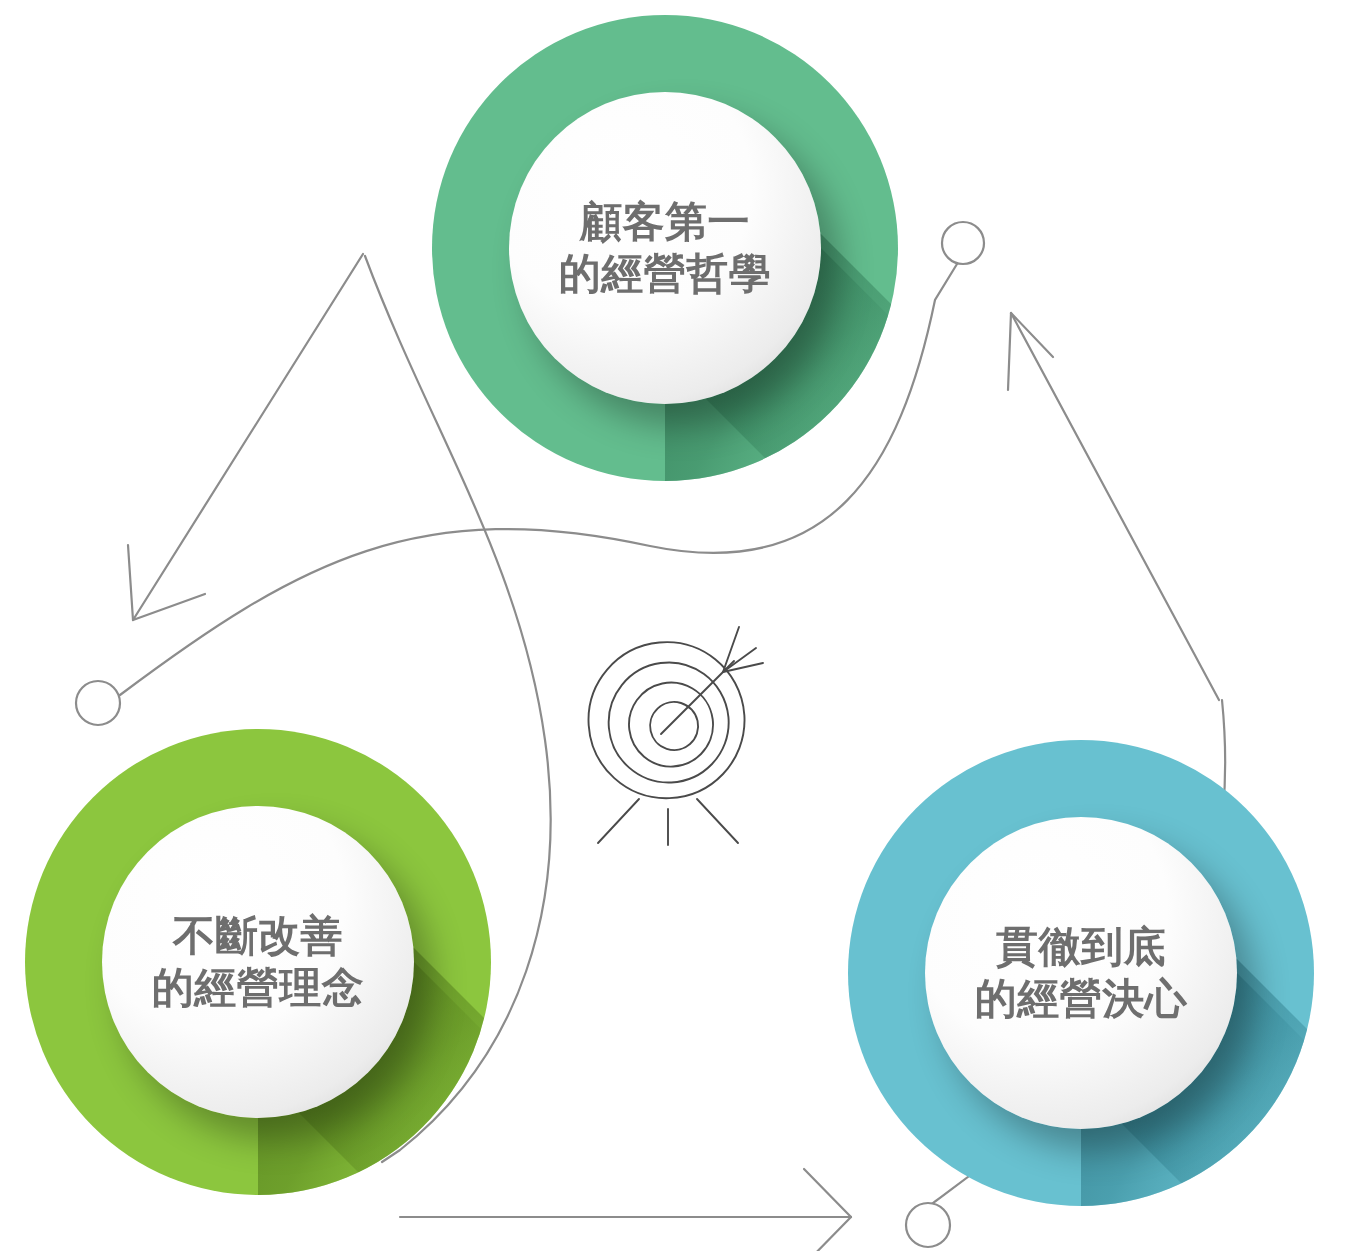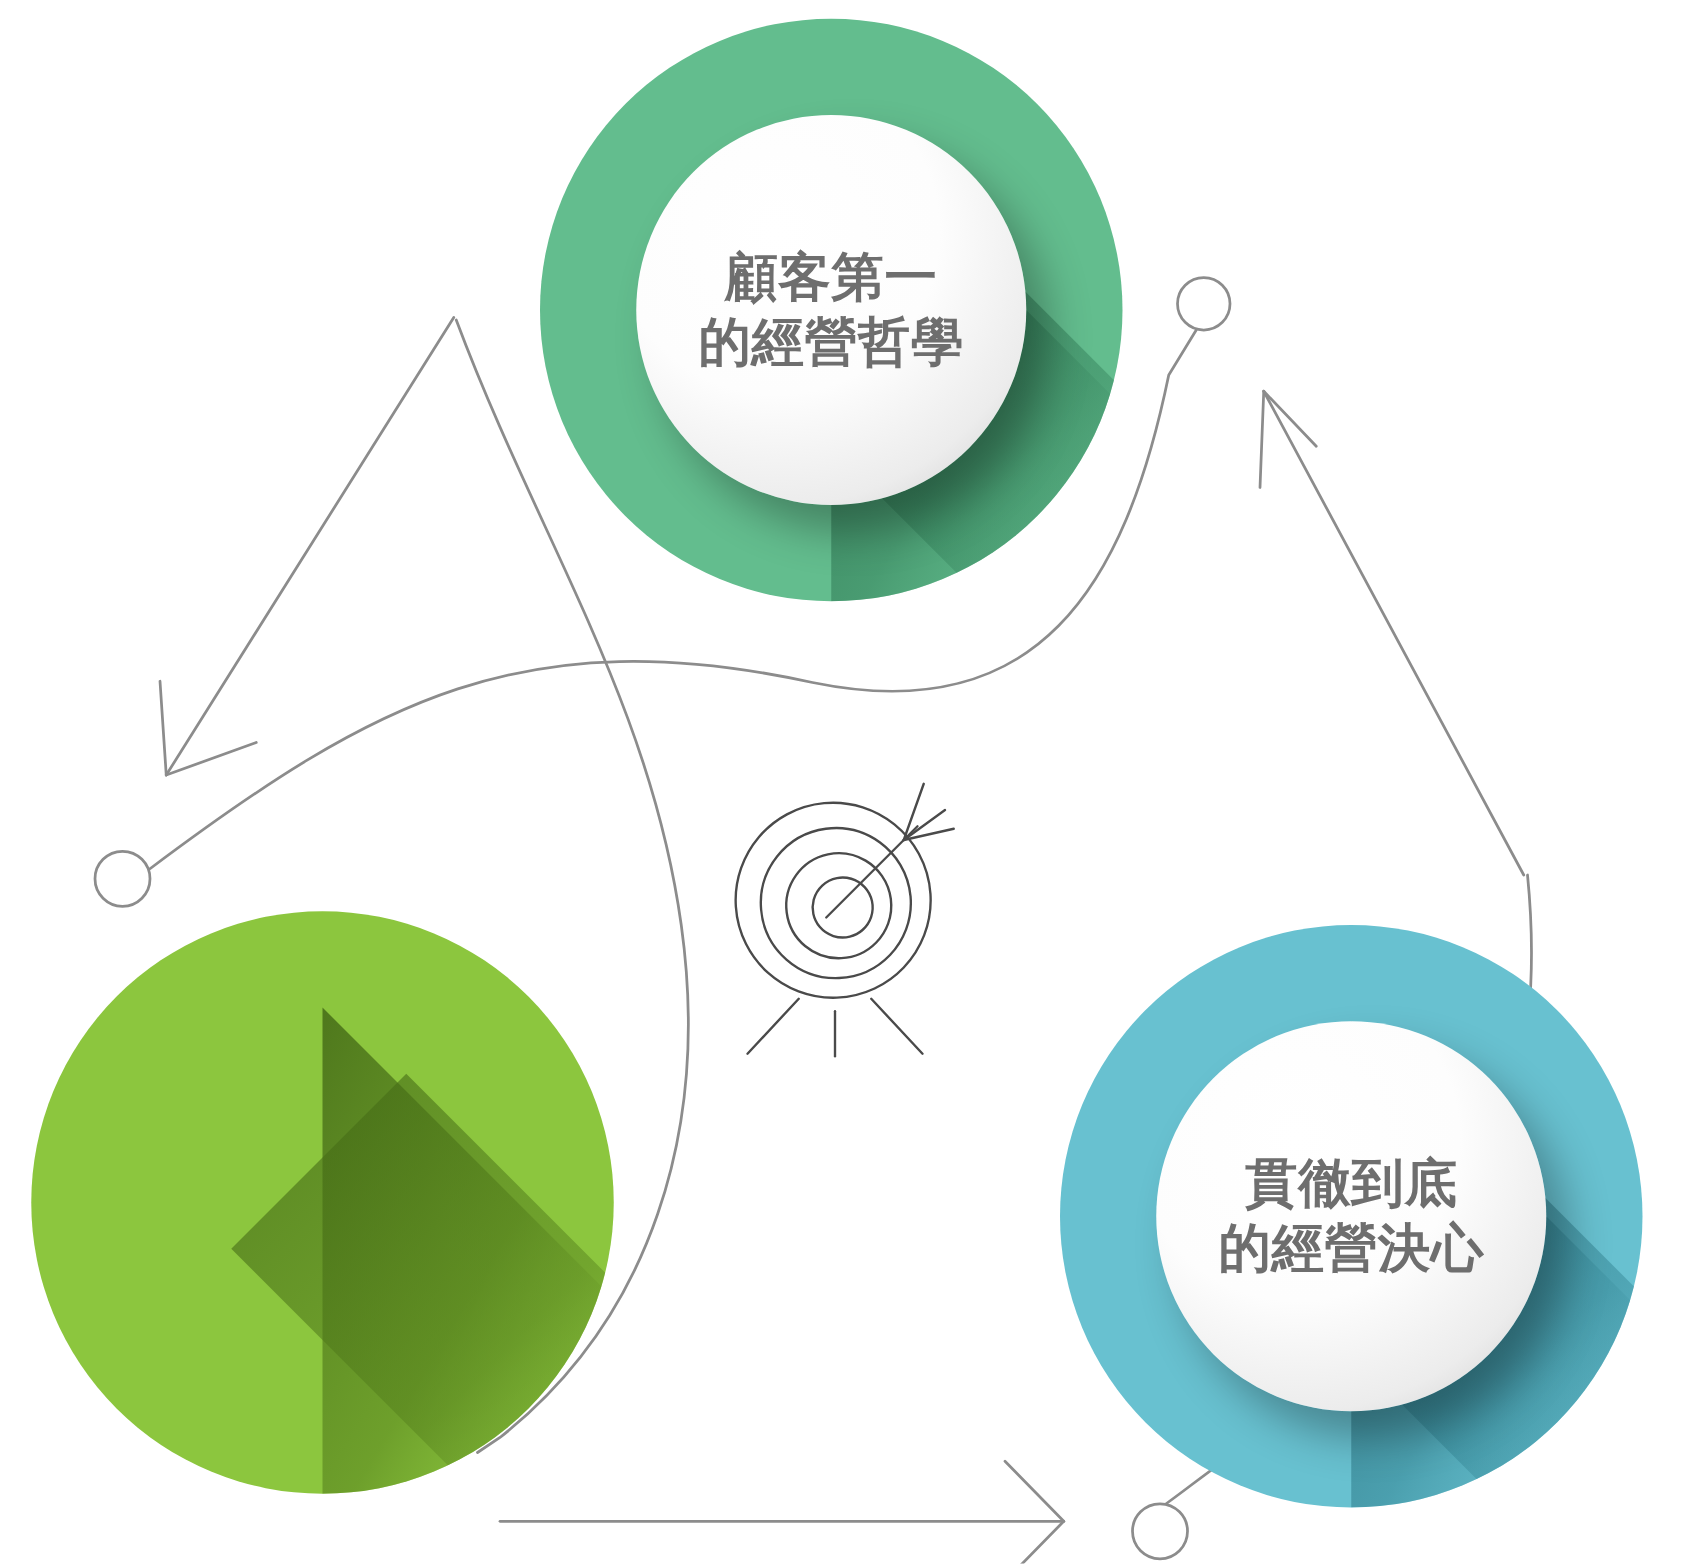--- a/index.html
+++ b/index.html
@@ -110,20 +110,26 @@
           <stop offset="55%" stop-color="#55801c" stop-opacity="0.55"></stop>
           <stop offset="100%" stop-color="#8cc63e" stop-opacity="0"></stop>
         </linearGradient>
       </defs>
       <g clip-path="url(#clipLime)">
         <path d="M 233 77 L 466 310 L 466 466 L 233 466 Z" fill="url(#gLime)"></path>
         <circle cx="233" cy="233" r="156" fill="#5c8a1f" opacity="0.0"></circle>
         <path d="M 300 130 L 560 390 L 420 530 L 160 270 Z" fill="url(#gLime)" opacity="0.85"></path>
       </g>
     </svg>
+    <div class="node-ball" style="left:77px; top:77px; width:312px; height:312px;
+                background: radial-gradient(circle at 36% 30%, #ffffff 0%, #fdfdfd 44%, #ececec 74%, #cfcfcf 94%, #bdbdbd 100%);
+                box-shadow: 18px 22px 34px rgba(0,0,0,0.30);">
+      <div class="ball-label" style="font-size:42px;">不斷改善
+的經營理念</div>
+    </div>
   </div>
 
   <div class="node" style="left:432px; top:15px; width:466px; height:466px;">
     <div class="node-ring" style="left:0; top:0; width:466px; height:466px; background:#63bd8e;"></div>
     <svg style="position:absolute; left:0; top:0; width:466px; height:466px;">
       <defs>
         <clipPath id="clipGreen">
             <circle cx="233" cy="233" r="233"></circle>
           </clipPath>
         <linearGradient id="gGreen" x1="0" y1="0" x2="1" y2="1">

